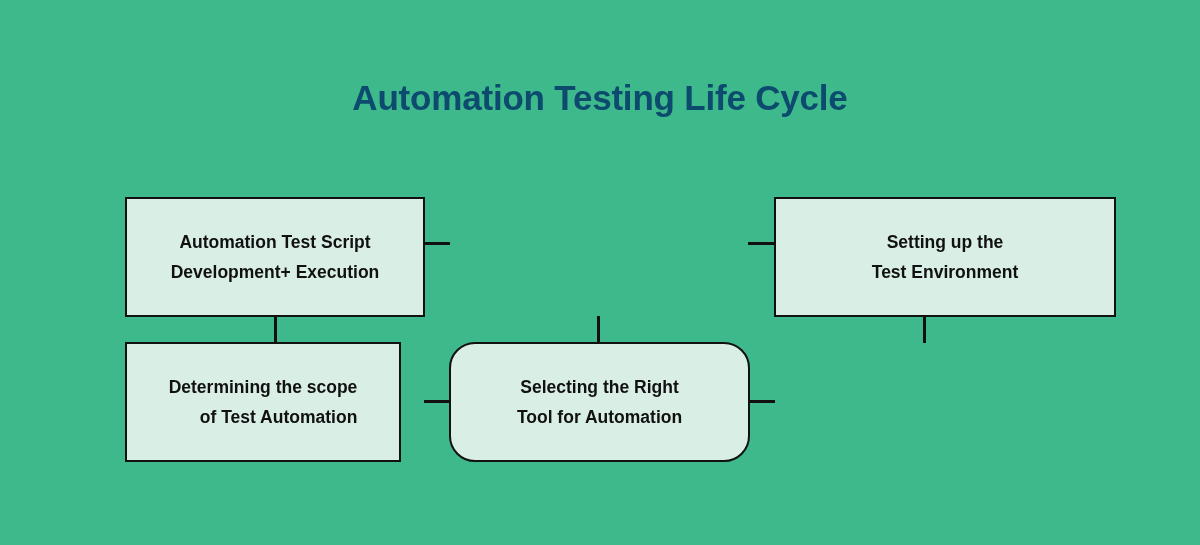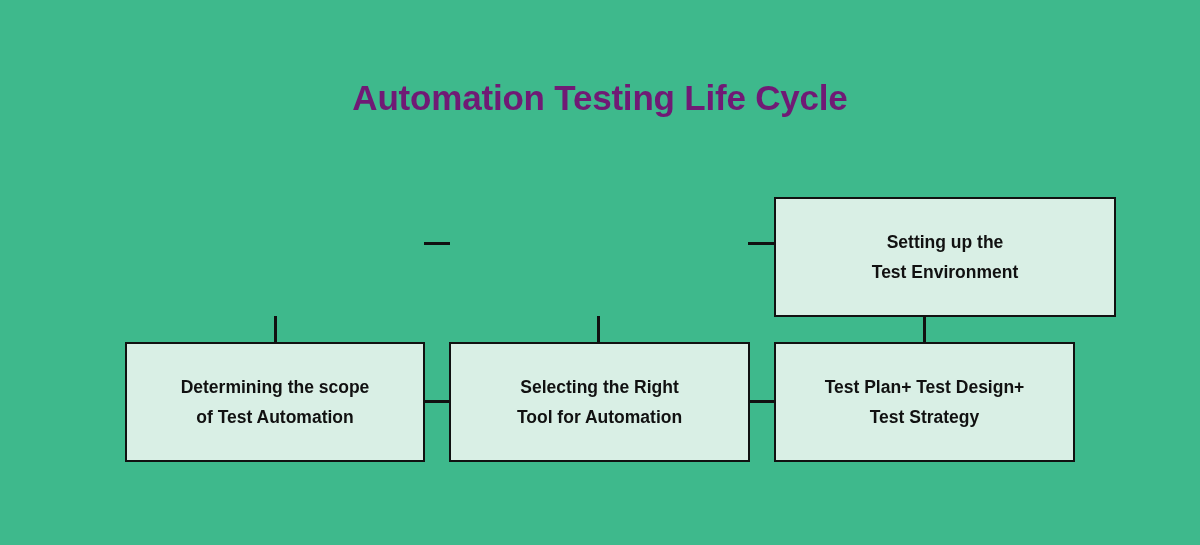--- a/index.html
+++ b/index.html
@@ -20,21 +20,21 @@
     background: #3eb98c;
   }
   #title {
     position: absolute;
     left: 0;
     top: 76px;
     width: 1200px;
     text-align: center;
     font-size: 35px;
     font-weight: bold;
-    color: #701a75;
+    color: #0c4a6e;
     letter-spacing: -0.2px;
     line-height: 44px;
   }
   .node {
     position: absolute;
     box-sizing: border-box;
     background: #d9efe5;
     border: 2px solid #111111;
     display: flex;
     align-items: center;
@@ -47,22 +47,22 @@
     color: #111111;
     line-height: 30px;
     padding: 0 10px;
     white-space: pre-line;
   }
   
   #node-1 { left: 125px; top: 197px; width: 300px; height: 120px; }
   #node-2 { left: 449px; top: 197px; width: 300px; height: 120px; }
   #node-3 { left: 774px; top: 197px; width: 342px; height: 120px; }
   
-  #node-4 { left: 125px; top: 342px; width: 300px; height: 120px; }
-  #node-5 { left: 449px; top: 342px; width: 301px; height: 120px; }
+  #node-4 { left: 125px; top: 342px; width: 276px; height: 120px; text-align: right; }
+  #node-5 { left: 449px; top: 342px; width: 301px; height: 120px; border-radius: 26px; }
   #node-6 { left: 774px; top: 342px; width: 301px; height: 120px; }
 
   .connector-h {
     position: absolute;
     height: 3px;
     background: #111111;
   }
   .connector-v {
     position: absolute;
     width: 3px;
@@ -79,41 +79,41 @@
   #link-v-2 { left: 597px; top: 316px; height: 27px; }
   #link-v-3 { left: 923px; top: 316px; height: 27px; }
 </style>
 </head>
 <body>
 
 <div id="canvas">
 
   <div id="title">Automation Testing Life Cycle</div>
 
+  <div class="node" id="node-1">
+    <span class="node-label">Automation Test Script
+Development+ Execution</span>
+  </div>
 
 
   <div class="node" id="node-3">
     <span class="node-label">Setting up the
 Test Environment</span>
   </div>
 
   <div class="node" id="node-4">
     <span class="node-label">Determining the scope
 of Test Automation</span>
   </div>
 
   <div class="node" id="node-5">
     <span class="node-label">Selecting the Right
 Tool for Automation</span>
   </div>
 
-  <div class="node" id="node-6">
-    <span class="node-label">Test Plan+ Test Design+
-Test Strategy</span>
-  </div>
 
   <div class="connector-h" id="link-h-top-1"></div>
   <div class="connector-h" id="link-h-top-2"></div>
   <div class="connector-v" id="link-v-1"></div>
   <div class="connector-v" id="link-v-2"></div>
   <div class="connector-v" id="link-v-3"></div>
   <div class="connector-h" id="link-h-bot-1"></div>
   <div class="connector-h" id="link-h-bot-2"></div>
 
 </div>

